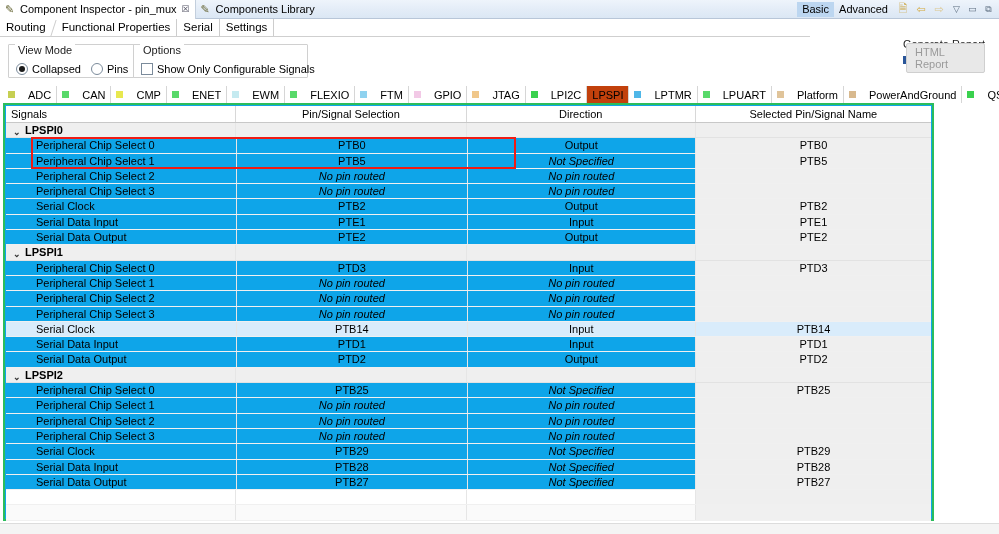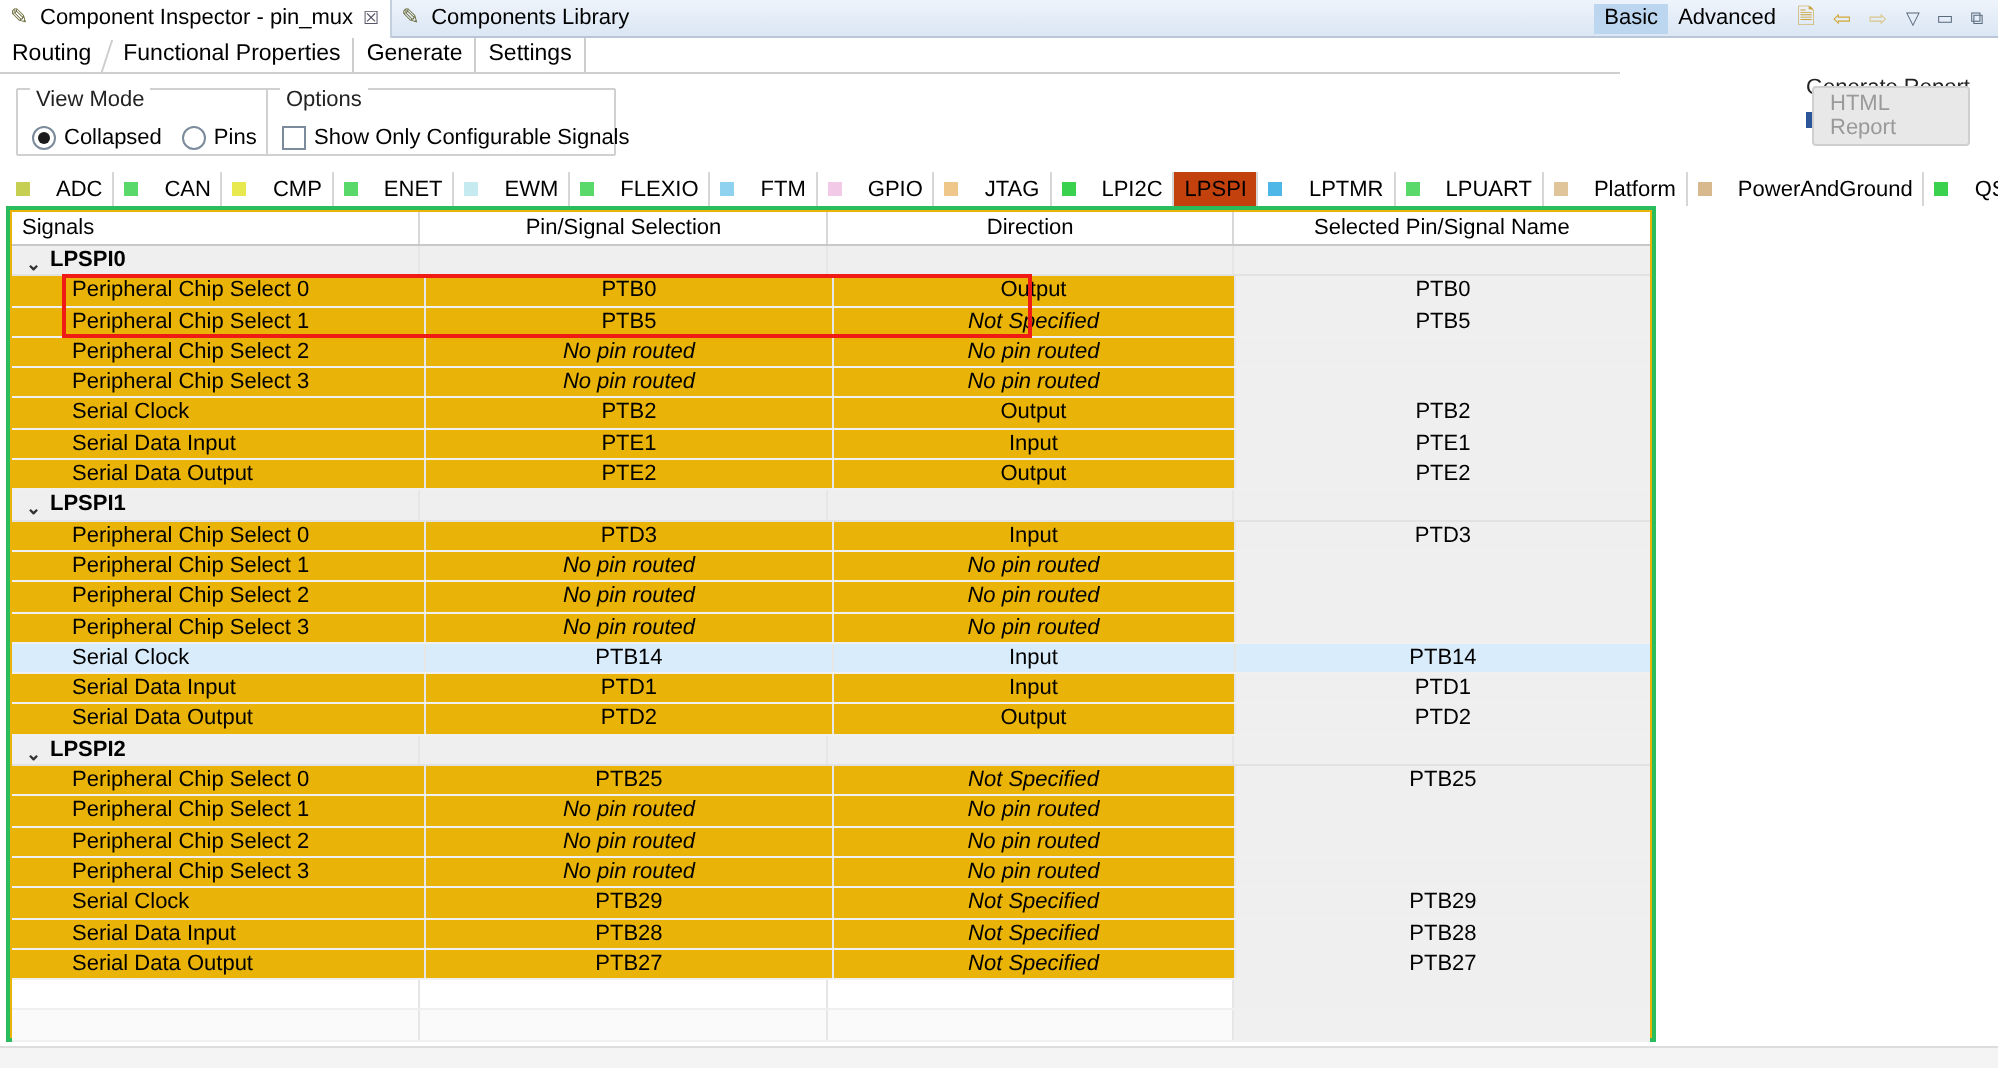--- a/index.html
+++ b/index.html
@@ -80,22 +80,22 @@
     font-size:11px;
   }
   .ptab { display:flex; align-items:center; gap:13px; padding:0 5px;
           border-right:1px solid #d6d6d6; white-space:nowrap; }
   .ptab .sw { width:7px; height:7px; display:inline-block; }
   .ptab.active { background:#c2410c; font-weight:normal; }
   .pstrip-fill { flex:1 1 auto; }
 
   
   .tablewrap {
-    position:absolute; left:3px; top:103px; width:825px; height:418px;
-    border:2px solid #2bbd5c; background:#eab308; padding:1px;
+    position:absolute; left:3px; top:103px; width:931px; height:418px;
+    border:2px solid #2bbd5c; background:#0ea5e9; padding:1px;
   }
   .thead { display:flex; height:17px; border-bottom:1px solid #c8c8c8; background:#fff; }
   .th { font-size:11px; line-height:16px; border-right:1px solid #d8d8d8; }
   .th.c0 { width:244px; padding-left:5px; text-align:left; }
   .th.c1 { width:245px; text-align:center; }
   .th.c2 { width:243px; text-align:center; }
   .th.c3 { width:250px; text-align:center; border-right:none; }
 
   .tbody { position:relative; height:398px; overflow:hidden; }
 
@@ -152,21 +152,21 @@
       <span class="tb-icon" style="color:#dcc78e;">⇨</span>
       <span class="mini-icon">▽</span>
       <span class="mini-icon">▭</span>
       <span class="mini-icon">⧉</span>
     </div>
   </div>
 
   <div class="viewtabs">
     <div class="vtab active slant">Routing</div>
     <div class="vtab">Functional Properties</div>
-    <div class="vtab">Generate</div>
+    <div class="vtab">Serial</div>
     <div class="vtab">Settings</div>
   </div>
 
   <div class="optrow">
 
     <div class="group" style="left:8px; top:6px; width:138px; height:34px;">
       <span class="glabel">View Mode</span>
       <div class="gbody">
         <span class="radio">
           <span class="rdot on"></span>

